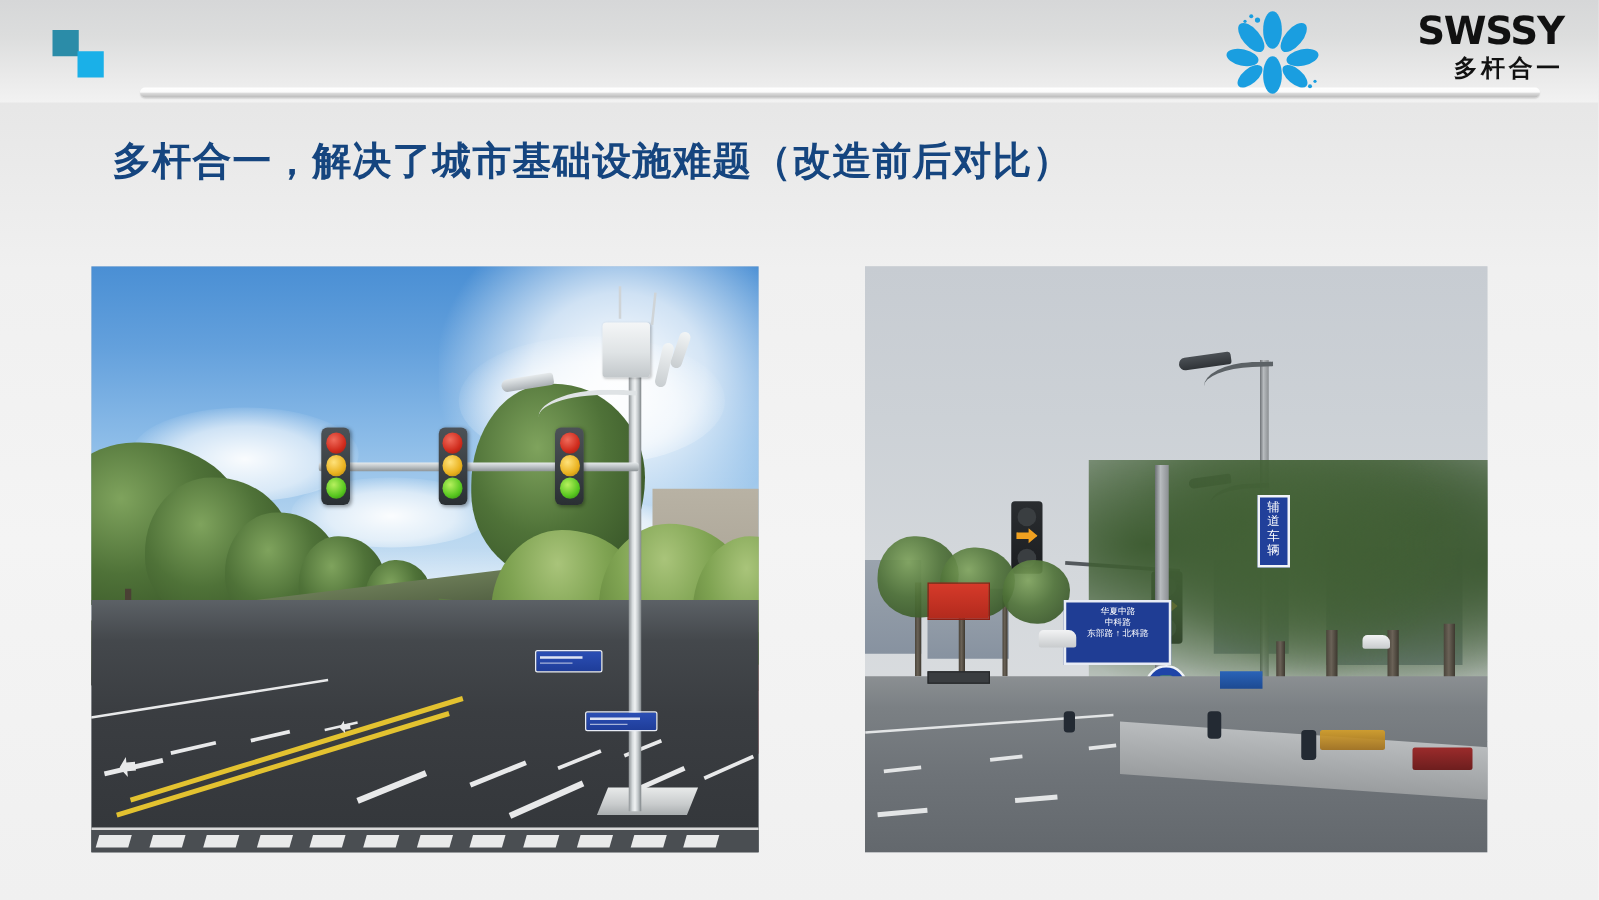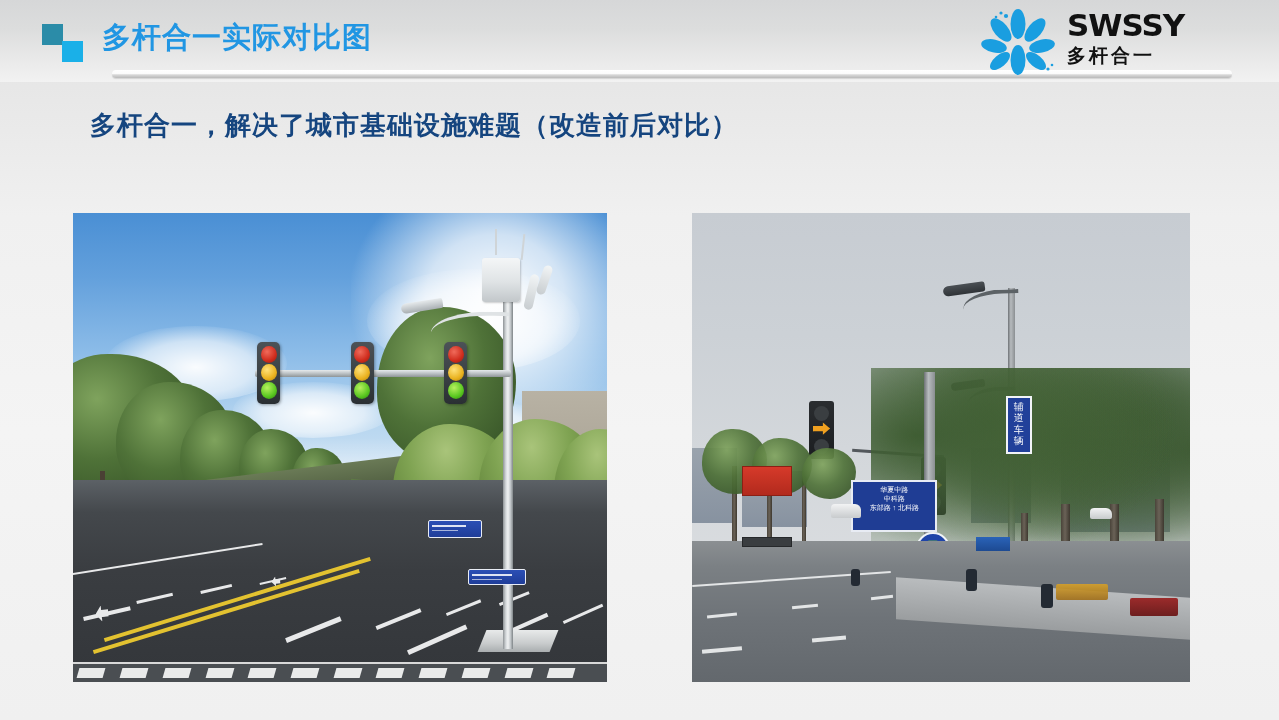--- a/index.html
+++ b/index.html
@@ -52,21 +52,21 @@
     width: 1120px; height: 8px;
     background: linear-gradient(180deg, #ffffff 0%, #fbfbfb 45%, #d9d9d9 60%, #b9b9b9 100%);
     border-radius: 4px;
     box-shadow: 0 1px 1px rgba(0,0,0,0.12);
   }
 
   
   .logo {
     position: absolute;
     right: 28px; top: 6px;
-    width: 272px; height: 70px;
+    width: 272px; height: 70px; text-align: right;
   }
   .logo-mark {
     position: absolute;
     left: 0; top: 2px;
     width: 78px; height: 68px;
   }
   .logo-text {
     position: absolute;
     left: 88px; top: 4px;
     width: 184px;
@@ -85,21 +85,21 @@
     font-weight: bold;
     color: #111111;
     letter-spacing: 3px;
     line-height: 1;
   }
 
   
   .subtitle {
     position: absolute;
     left: 90px; top: 108px;
-    font-size: 26px;
+    font-size: 31px;
     font-weight: bold;
     color: #15457f;
     letter-spacing: 1px;
     white-space: nowrap;
   }
 
   
   .photo {
     position: absolute;
     overflow: hidden;
@@ -458,21 +458,20 @@
 </head>
 <body>
 
 <div class="header">
 
   <div class="header-deco">
     <div class="sq-a"></div>
     <div class="sq-b"></div>
   </div>
 
-  <div class="header-title">多杆合一实际对比图</div>
 
   <div class="header-rule"></div>
 
   <div class="logo">
     <div class="logo-mark">
       <svg width="78" height="68" viewBox="0 0 78 68" aria-hidden="true">
         <g fill="#1a9ee0">
           <ellipse cx="39" cy="16" rx="7.5" ry="15"></ellipse>
           <ellipse cx="39" cy="52" rx="7.5" ry="15"></ellipse>
           <ellipse cx="56" cy="22" rx="7" ry="14" transform="rotate(40 56 22)"></ellipse>

